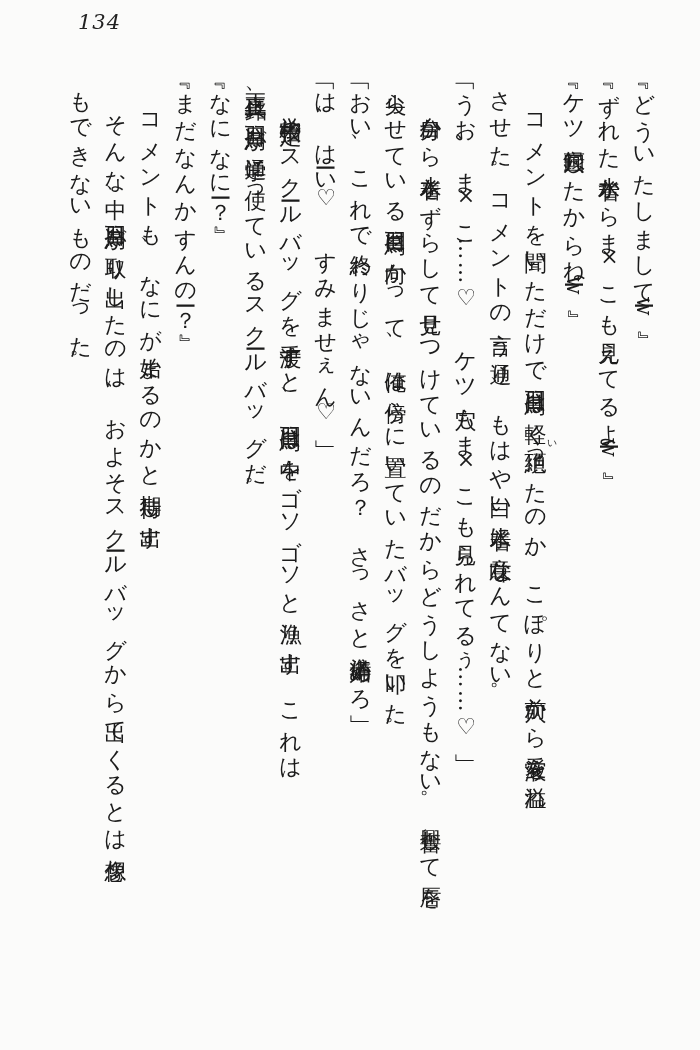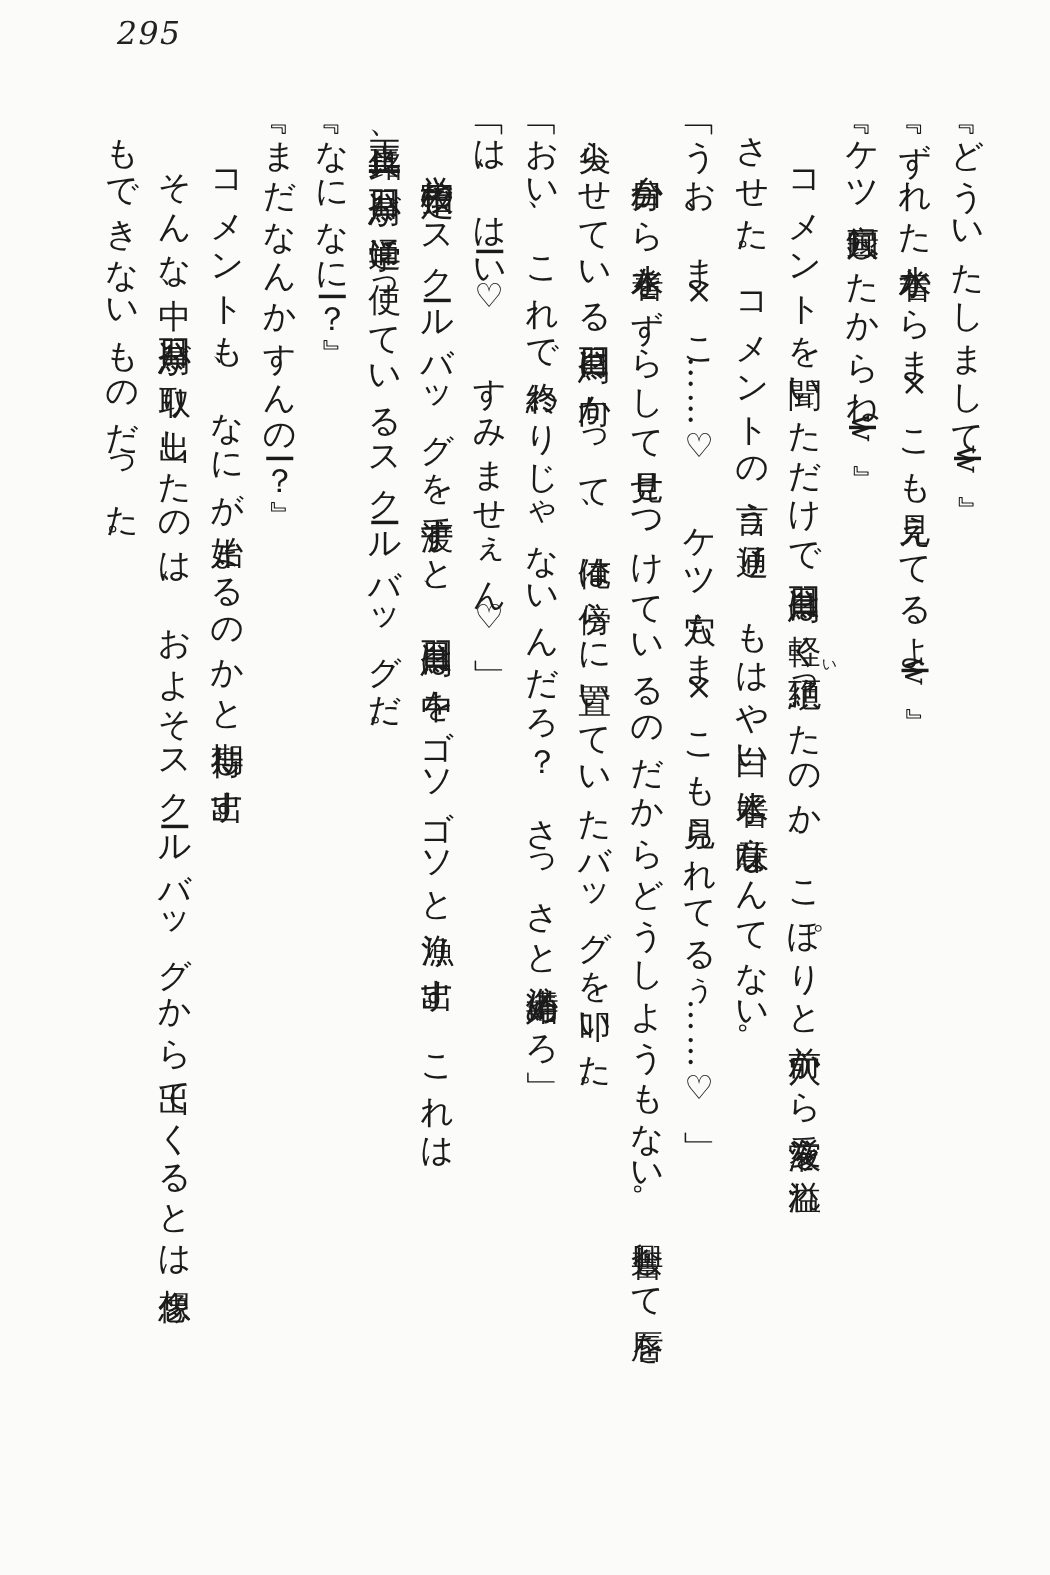--- a/index.html
+++ b/index.html
@@ -45,21 +45,21 @@
     font-size: 10px;
     letter-spacing: 0;
     color: #1b1b1b;
   }
 </style>
 </head>
 <body>
 
 <div class="book-page">
 
-  <div class="page-number">295</div>
+  <div class="page-number">134</div>
 
   <main class="text-block">
     <p class="line">『どういたしましてーw』</p>
     <p class="line">『ずれた水着からま×こも見えてるよーw』</p>
     <p class="line">『ケツ穴録画したからねーw』</p>
     <p class="line"><span>　コメントを聞いただけで羽目鳥は軽く絶</span><ruby><span>頂</span><rt>い</rt></ruby><span>ったのか、こぽりと前穴から愛液を溢れ</span></p>
     <p class="line">させた。コメントの言う通り、もはや白い水着に意味なんてない。</p>
     <p class="line">「うお、ま×こ……♡　ケツ穴もま×こも見られてるぅ……♡」</p>
     <p class="line">　自分から水着をずらして見せつけているのだからどうしようもない。興奮して唇を</p>
     <p class="line">尖らせている羽目鳥に向かって、俺は傍らに置いていたバッグを叩いた。</p>

